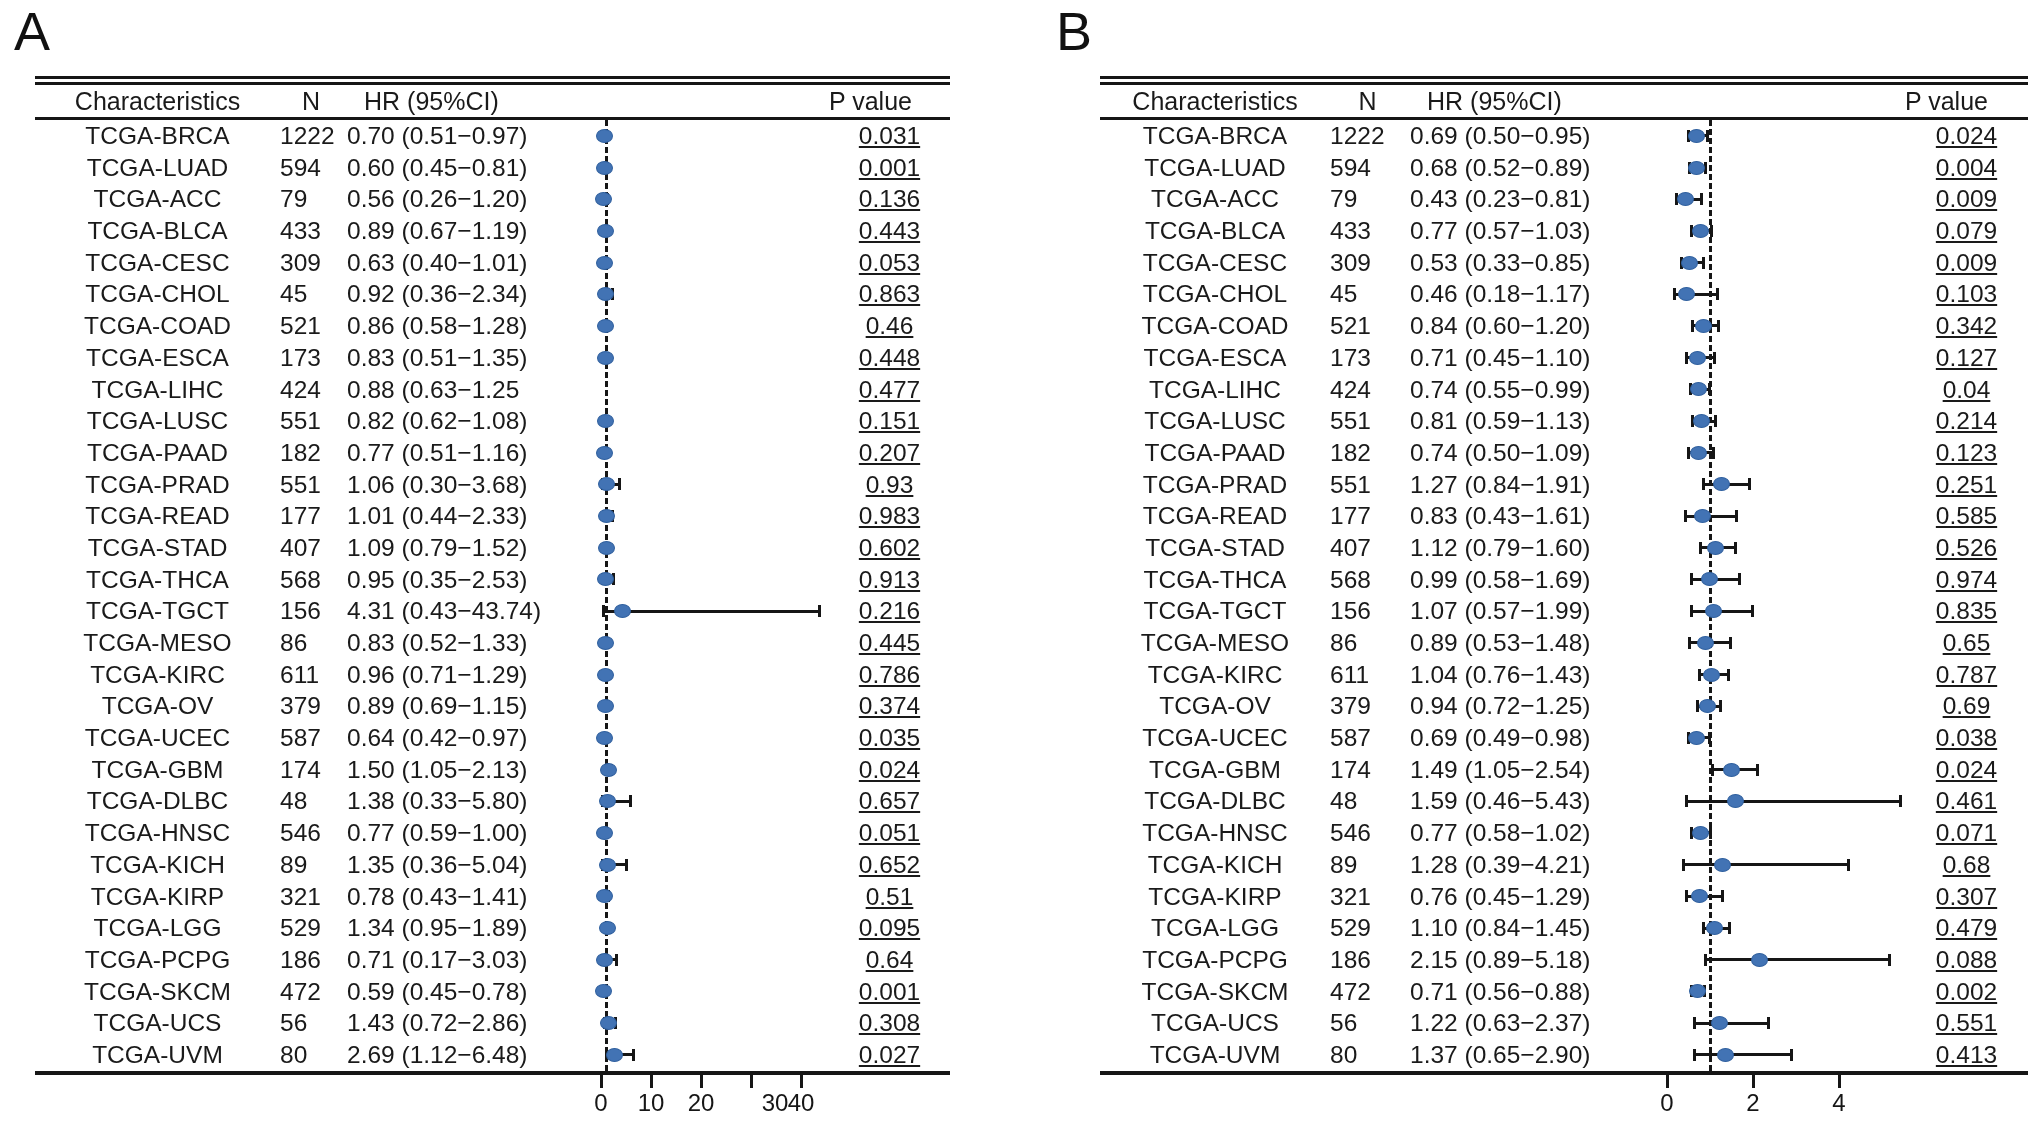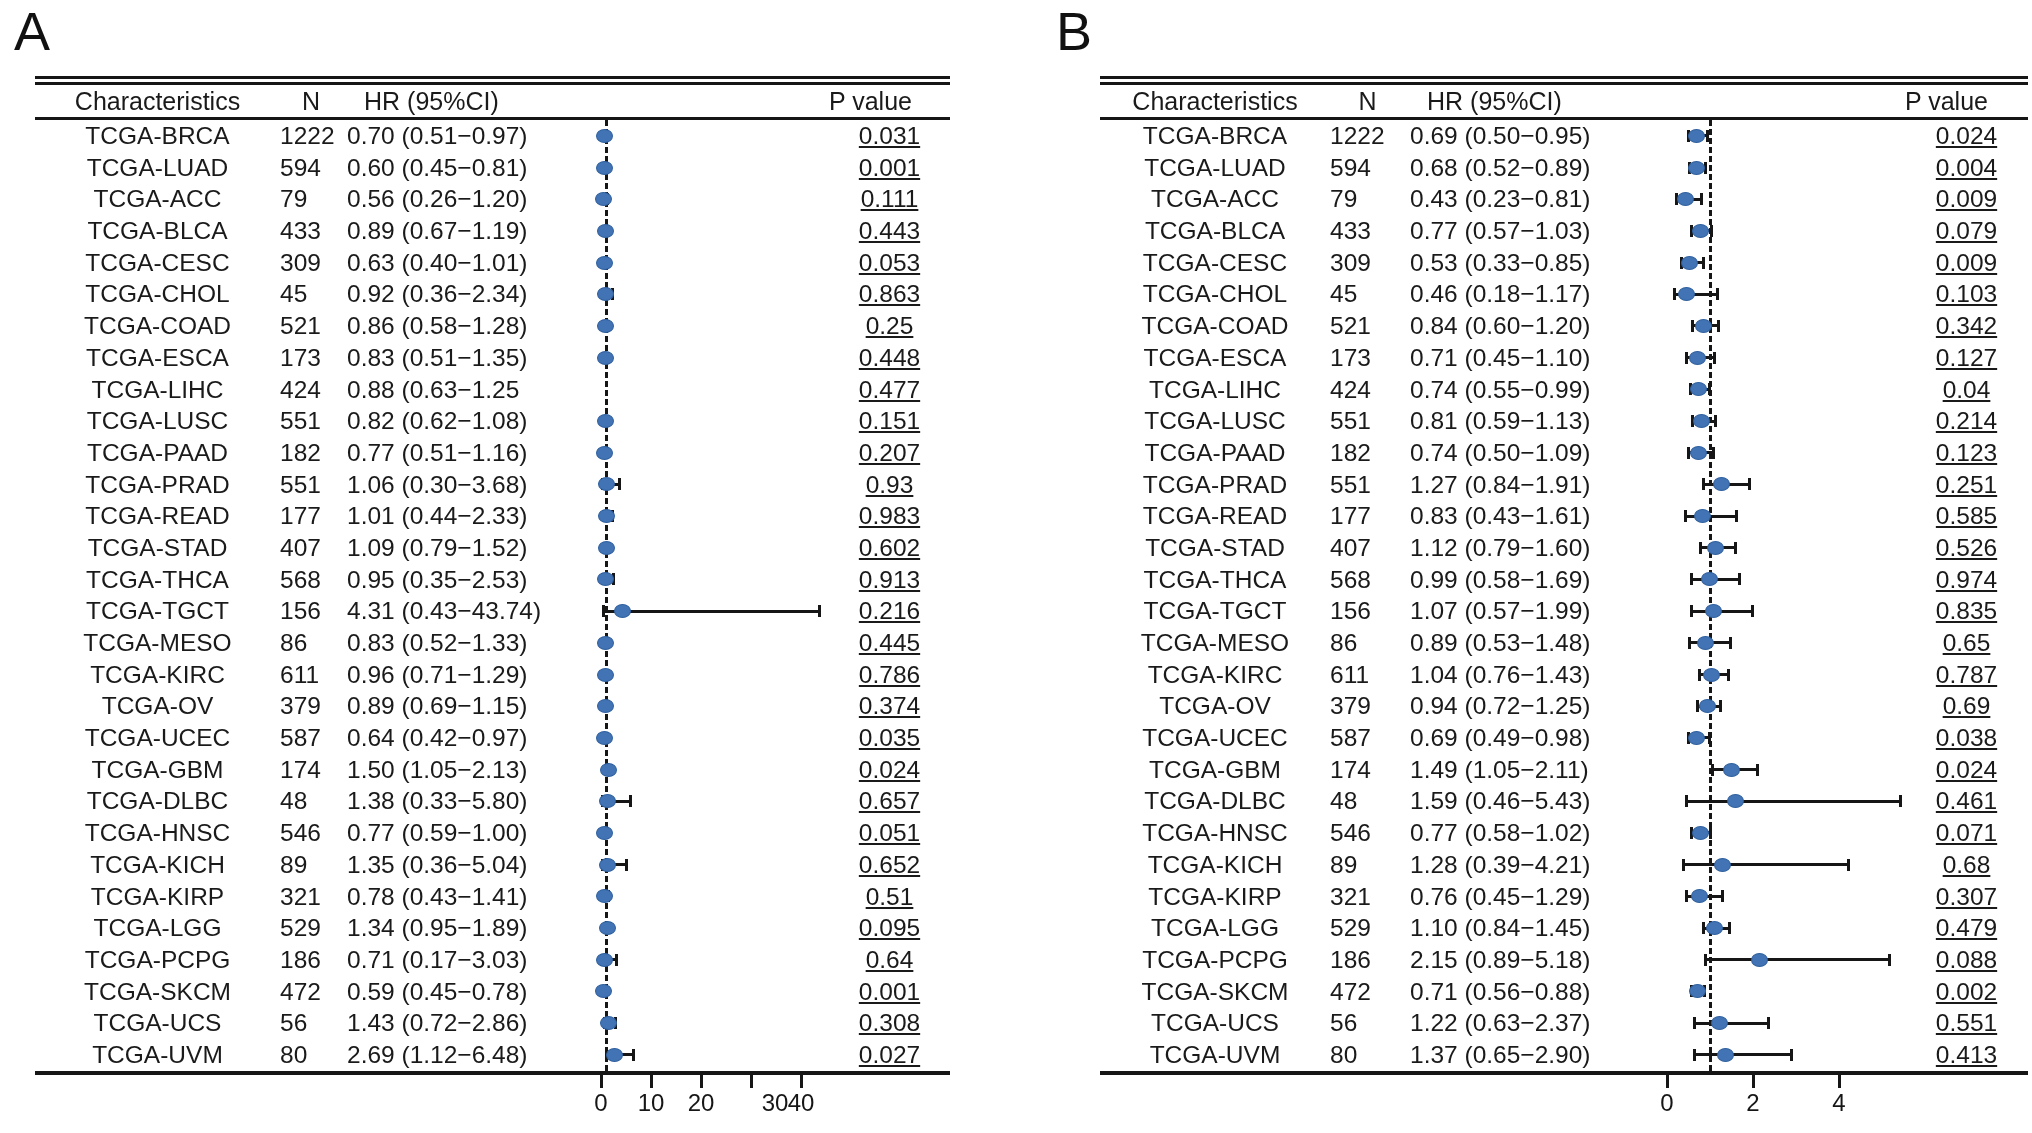--- a/index.html
+++ b/index.html
@@ -84,21 +84,21 @@
           <div class="frow">
     <div class="cell c-char">TCGA-ACC</div>
     <div class="cell c-n">79</div>
     <div class="cell c-hr">0.56 (0.26−1.20)</div>
     <div class="cell c-plot">
       <div class="whisker" style="left: 48.3px; width: 4.7px;"></div>
       <div class="cap cap-l" style="left: 46.8px;"></div>
       <div class="cap cap-r" style="left: 51.5px;"></div>
       <div class="dot" style="left: 41.3px;"></div>
     </div>
-    <div class="cell c-p">0.111</div>
+    <div class="cell c-p">0.136</div>
   </div>
           <div class="frow">
     <div class="cell c-char">TCGA-BLCA</div>
     <div class="cell c-n">433</div>
     <div class="cell c-hr">0.89 (0.67−1.19)</div>
     <div class="cell c-plot">
       <div class="whisker" style="left: 50.35px; width: 2.6px;"></div>
       <div class="cap cap-l" style="left: 48.85px;"></div>
       <div class="cap cap-r" style="left: 51.45px;"></div>
       <div class="dot" style="left: 42.95px;"></div>
@@ -132,21 +132,21 @@
           <div class="frow">
     <div class="cell c-char">TCGA-COAD</div>
     <div class="cell c-n">521</div>
     <div class="cell c-hr">0.86 (0.58−1.28)</div>
     <div class="cell c-plot">
       <div class="whisker" style="left: 49.9px; width: 3.5px;"></div>
       <div class="cap cap-l" style="left: 48.4px;"></div>
       <div class="cap cap-r" style="left: 51.9px;"></div>
       <div class="dot" style="left: 42.8px;"></div>
     </div>
-    <div class="cell c-p">0.25</div>
+    <div class="cell c-p">0.46</div>
   </div>
           <div class="frow">
     <div class="cell c-char">TCGA-ESCA</div>
     <div class="cell c-n">173</div>
     <div class="cell c-hr">0.83 (0.51−1.35)</div>
     <div class="cell c-plot">
       <div class="whisker" style="left: 49.55px; width: 4.2px;"></div>
       <div class="cap cap-l" style="left: 48.05px;"></div>
       <div class="cap cap-r" style="left: 52.25px;"></div>
       <div class="dot" style="left: 42.65px;"></div>
@@ -683,21 +683,21 @@
       <div class="whisker" style="left: 73.07px; width: 21.07px;"></div>
       <div class="cap cap-l" style="left: 71.57px;"></div>
       <div class="cap cap-r" style="left: 92.64px;"></div>
       <div class="dot" style="left: 73.17px;"></div>
     </div>
     <div class="cell c-p">0.038</div>
   </div>
           <div class="frow">
     <div class="cell c-char">TCGA-GBM</div>
     <div class="cell c-n">174</div>
-    <div class="cell c-hr">1.49 (1.05−2.11)</div>
+    <div class="cell c-hr">1.49 (1.05−2.54)</div>
     <div class="cell c-plot">
       <div class="whisker" style="left: 97.15px; width: 45.58px;"></div>
       <div class="cap cap-l" style="left: 95.65px;"></div>
       <div class="cap cap-r" style="left: 141.23px;"></div>
       <div class="dot" style="left: 107.57px;"></div>
     </div>
     <div class="cell c-p">0.024</div>
   </div>
           <div class="frow">
     <div class="cell c-char">TCGA-DLBC</div>

